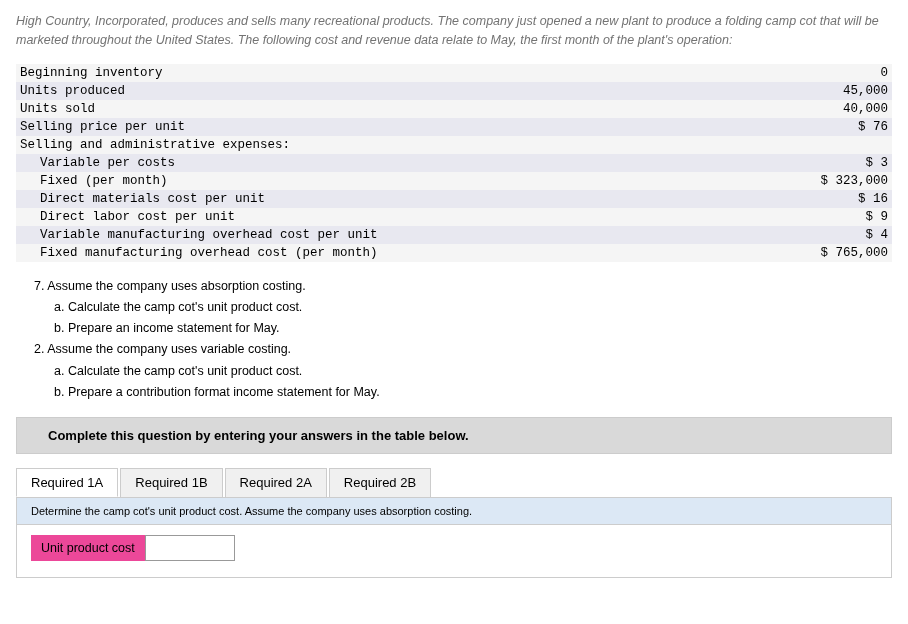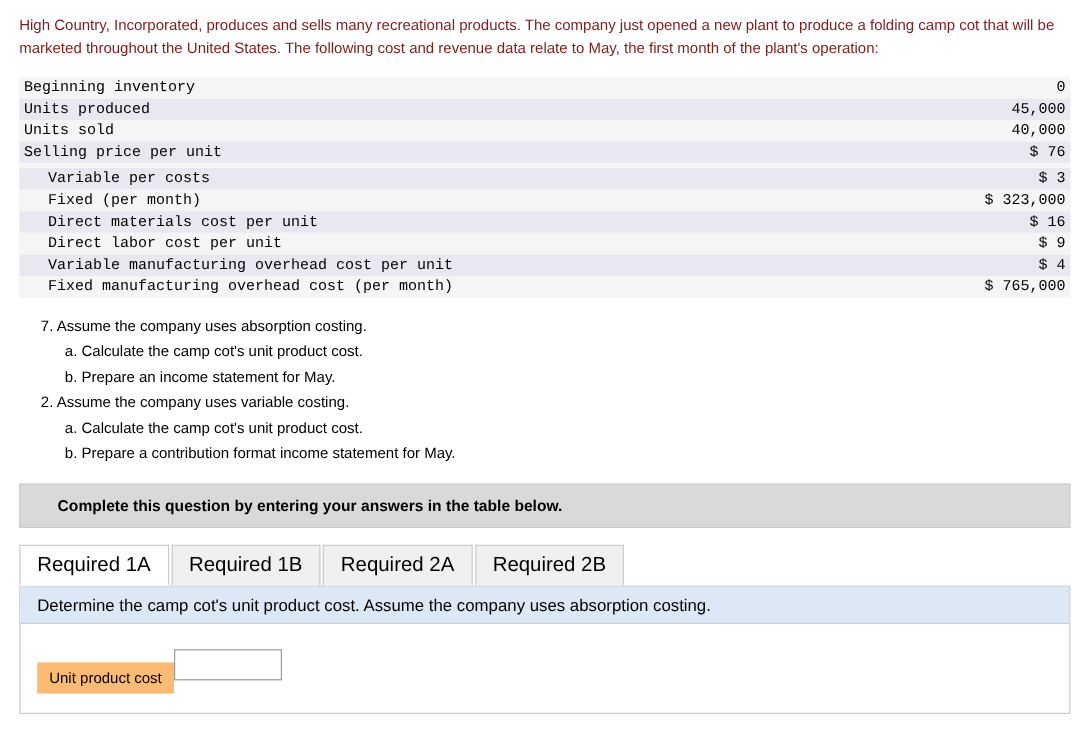--- a/index.html
+++ b/index.html
@@ -11,21 +11,22 @@
       width: 908px;
       min-height: 624px;
     }
     .main-container {
       padding: 12px 16px;
     }
     .intro-text {
       font-size: 12.5px;
       line-height: 1.5;
       margin-bottom: 14px;
-      color: #7f1d1d;
+      color: #737373;
+      font-style: italic;
     }
     .data-section {
       display: flex;
       flex-direction: column;
       margin-bottom: 14px;
     }
     .data-row {
       display: flex;
       justify-content: space-between;
       padding: 2px 4px;
@@ -70,52 +71,51 @@
       display: flex;
       border-bottom: 1px solid #ccc;
       margin-bottom: 0;
     }
     .tab {
       padding: 6px 14px;
       border: 1px solid #ccc;
       border-bottom: none;
       background: #f0f0f0;
       cursor: pointer;
-      font-size: 17px;
+      font-size: 13px;
       margin-right: 2px;
     }
     .tab.active {
       background: #fff;
       border-bottom: 1px solid #fff;
       font-weight: normal;
     }
     .tab-content-area {
       border: 1px solid #ccc;
       border-top: none;
     }
     .tab-description {
       background: #dce8f5;
       padding: 7px 14px;
-      font-size: 14px;
+      font-size: 11px;
       border-bottom: 1px solid #ccc;
     }
     .tab-body {
       padding: 10px 14px 16px;
     }
     .unit-product-row {
       display: flex;
       align-items: center;
       gap: 0;
     }
     .unit-product-label {
-      background: #fdba74;
+      background: #ec4899;
       padding: 6px 10px;
       font-size: 12.5px;
       min-width: 110px;
-      margin-top: 22px;
     }
     .unit-product-input {
       border: 1px solid #999;
       height: 26px;
       width: 90px;
       padding: 2px 4px;
       font-size: 12.5px;
       outline: none;
     }
     .bottom-nav {
@@ -144,20 +144,21 @@
       </div>
       <div class="data-row">
         <span class="data-label">Units sold</span>
         <span class="data-value">40,000</span>
       </div>
       <div class="data-row">
         <span class="data-label">Selling price per unit</span>
         <span class="data-value">$ 76</span>
       </div>
       <div class="data-row">
+        <span class="data-label">Selling and administrative expenses:</span>
         <span class="data-value"></span>
       </div>
       <div class="data-row">
         <span class="data-label" style="padding-left: 20px;">Variable per costs</span>
         <span class="data-value">$ 3</span>
       </div>
       <div class="data-row">
         <span class="data-label" style="padding-left: 20px;">Fixed (per month)</span>
         <span class="data-value">$ 323,000</span>
       </div>

